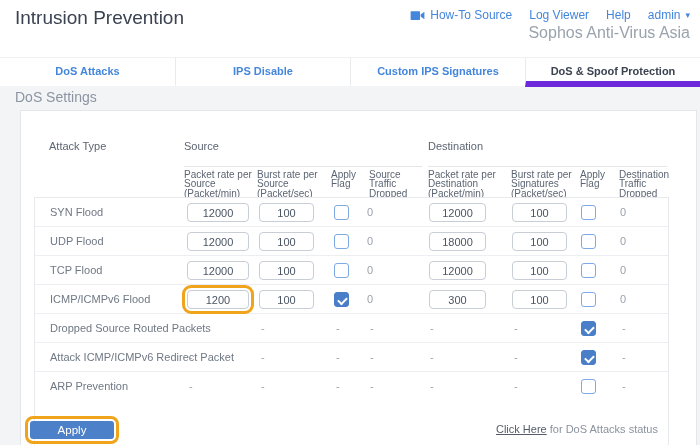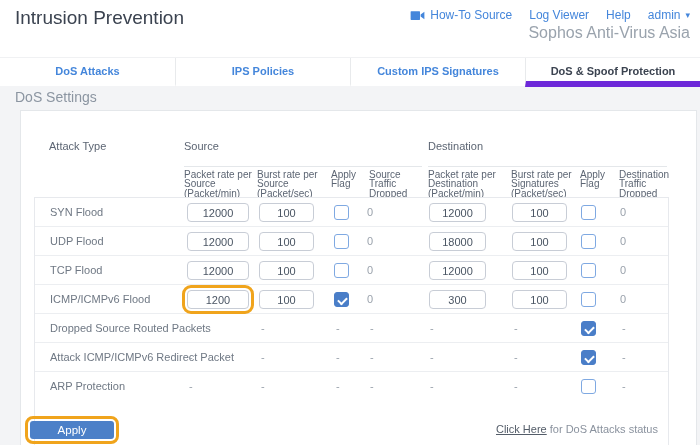--- a/index.html
+++ b/index.html
@@ -89,21 +89,21 @@
       <a>
         <span>admin</span>
         <span class="caret">▾</span>
       </a>
     </div>
     <div class="org">Sophos Anti-Virus Asia</div>
   </div>
 
   <div class="tabbar">
     <div class="tab">DoS Attacks</div>
-    <div class="tab">IPS Policies</div>
+    <div class="tab">IPS Disable</div>
     <div class="tab">Custom IPS Signatures</div>
     <div class="tab active">DoS &amp; Spoof Protection</div>
   </div>
 
   <div class="section-title">DoS Settings</div>
 
   <div class="panel">
 
     <div class="ghead h-attack">Attack Type</div>
     <div class="ghead h-source">Source</div>
@@ -188,21 +188,21 @@
         <span class="val d-sb">-</span>
         <span class="val d-sa">-</span>
         <span class="val d-sd">-</span>
         <span class="val d-dp">-</span>
         <span class="val d-db">-</span>
         <span class="cb c-da checked"></span>
         <span class="val d-dd">-</span>
       </div>
 
       <div class="trow">
-        <span class="rlabel">ARP Protection</span>
+        <span class="rlabel">ARP Prevention</span>
         <span class="val d-sp">-</span>
         <span class="val d-sb">-</span>
         <span class="val d-sa">-</span>
         <span class="val d-sd">-</span>
         <span class="val d-dp">-</span>
         <span class="val d-db">-</span>
         <span class="cb c-da"></span>
         <span class="val d-dd">-</span>
       </div>
 

